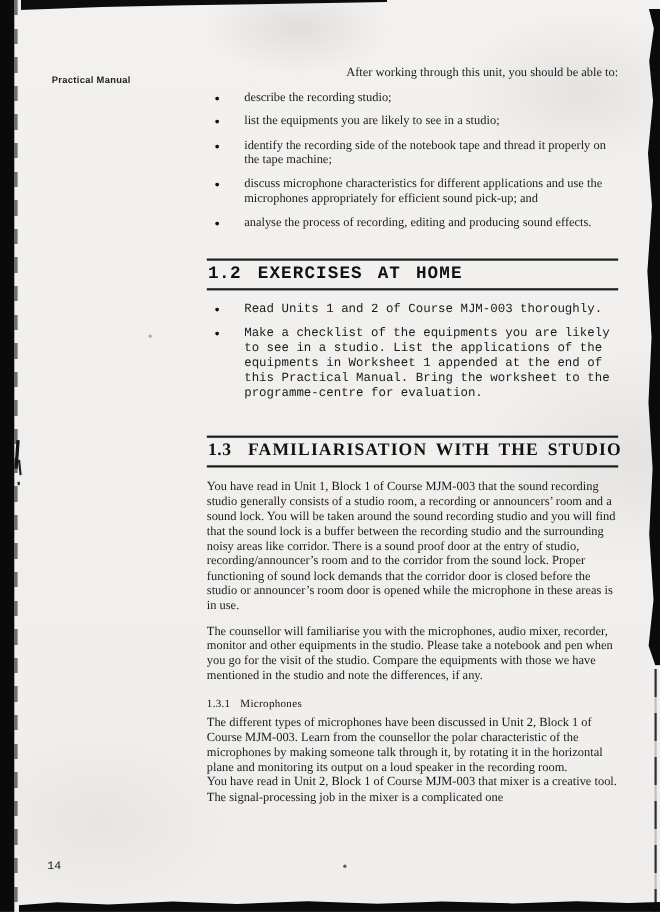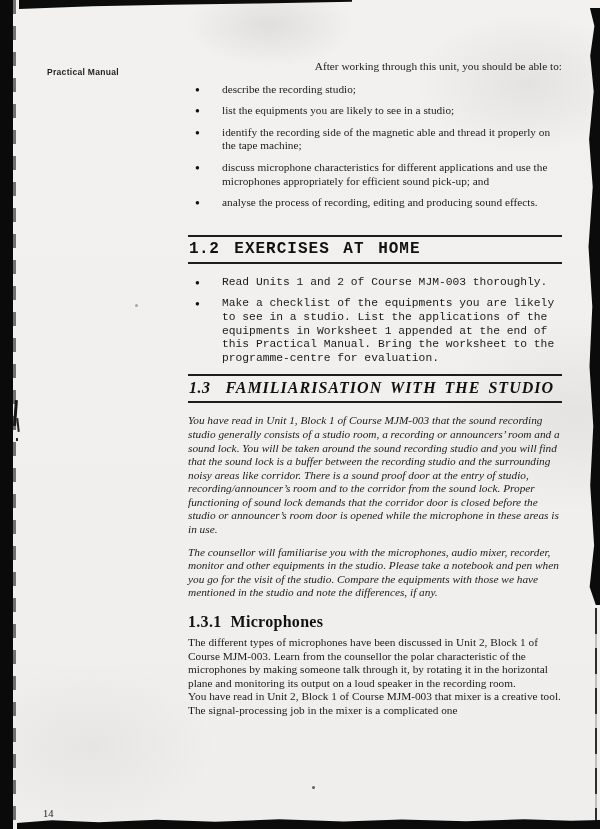--- a/index.html
+++ b/index.html
@@ -28,41 +28,41 @@
   .ink-mark{position:absolute;left:14px;top:400px;width:3px;height:26px;background:#161616;transform:rotate(4deg);}
   .ink-mark2{position:absolute;left:17px;top:418px;width:2px;height:14px;background:#222;transform:rotate(-6deg);}
   .ink-dot{position:absolute;left:16px;top:438px;width:2px;height:3px;background:#222;}
   .speck{position:absolute;width:3px;height:3px;background:#3a3a3a;border-radius:50%;opacity:.8;}
   .speck.s1{left:312px;top:786px;}
   .speck.s2{left:135px;top:304px;opacity:.4;}
 
   
   .margin-label{position:absolute;left:47px;top:67px;font-family:"Liberation Sans",sans-serif;
     font-weight:bold;font-size:8.5px;letter-spacing:.3px;color:#1e1e1e;}
-  .page-number{position:absolute;left:43px;top:808px;font-size:10.5px;color:#222;}
+  .page-number{position:absolute;left:43px;top:782px;font-size:10.5px;color:#222;font-family:Liberation Mono, monospace;}
 
   
   .content{position:absolute;left:188px;top:48px;width:374px;}
   .sec-head{border-top:2px solid #1c1c1c;border-bottom:2px solid #1c1c1c;
     padding:3px 0 4px 1px;font-weight:bold;font-size:16px;letter-spacing:1px;
     word-spacing:3px;white-space:nowrap;color:#111;}
   .sec-head .num{margin-right:15px;letter-spacing:.5px;}
   .body-text{font-size:11.3px;line-height:13.6px;margin:0;}
   .intro{margin:12px 0 9px 0;text-align:right;}
   ul.blist{list-style:none;margin:0;padding:0;}
   ul.blist li{display:flex;margin:0 0 8px 0;}
   ul.blist .blt{flex:0 0 27px;font-size:8px;line-height:13.6px;padding-left:7px;color:#111;}
   ul.blist .btxt{flex:1;}
   .sec{margin:0;}
   .sec-12{margin-top:25px;font-family:Liberation Mono, monospace;}
   .sec-12 .blist{margin-top:12px;}
-  .sec-13{margin-top:9px;font-style:italic;}
+  .sec-13{margin-top:31px;}
   .sec-13 .p1{margin-top:11px;}
   .sec-13 .p2{margin-top:9px;}
-  .sub-head{font-weight:bold;font-size:16px;margin:13px 0 5px 0;color:#111;letter-spacing:.3px;}
+  .sub-head{font-weight:normal;font-size:10px;margin:13px 0 5px 0;color:#111;letter-spacing:.3px;}
   .sub-head .num{margin-right:9px;}
 </style>
 </head>
 <body>
 
 <div class="page">
 
   <div class="left-bar"></div>
   <div class="left-bar-ragged"></div>
   <div class="top-bar"></div>
@@ -86,21 +86,21 @@
         <li>
             <span class="blt">●</span>
             <span class="btxt">describe the recording studio;</span>
           </li>
         <li>
             <span class="blt">●</span>
             <span class="btxt">list the equipments you are likely to see in a studio;</span>
           </li>
         <li>
             <span class="blt">●</span>
-            <span class="btxt">identify the recording side of the magnetic able and thread it properly on the tape machine;</span>
+            <span class="btxt">identify the recording side of the notebook tape and thread it properly on the tape machine;</span>
           </li>
         <li>
             <span class="blt">●</span>
             <span class="btxt">discuss microphone characteristics for different applications and use the microphones appropriately for efficient sound pick-up; and</span>
           </li>
         <li>
             <span class="blt">●</span>
             <span class="btxt">analyse the process of recording, editing and producing sound effects.</span>
           </li>
       </ul>

